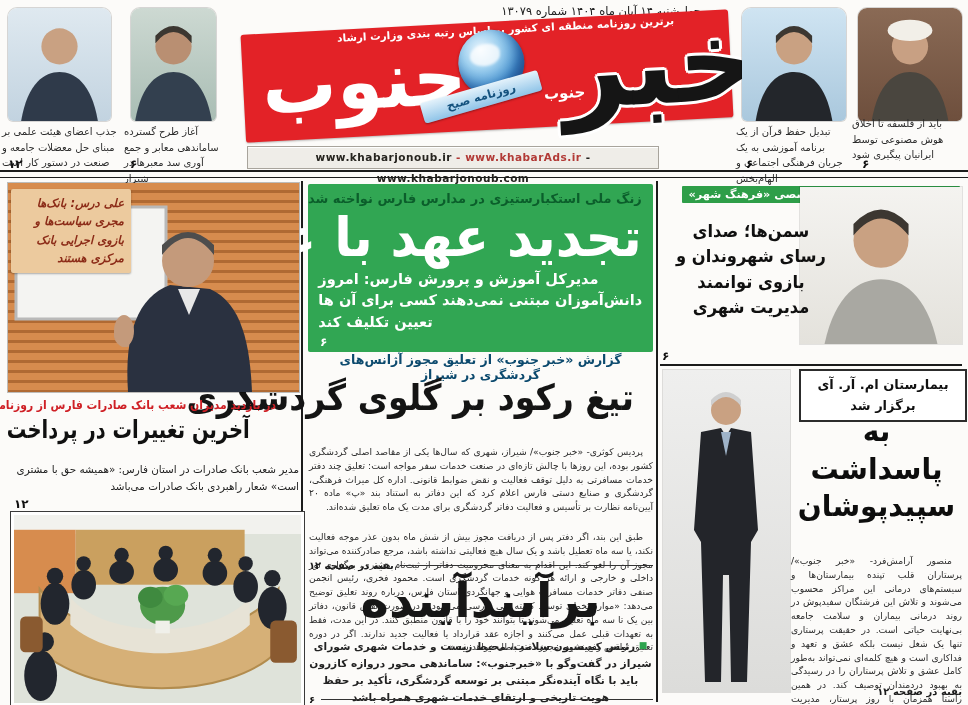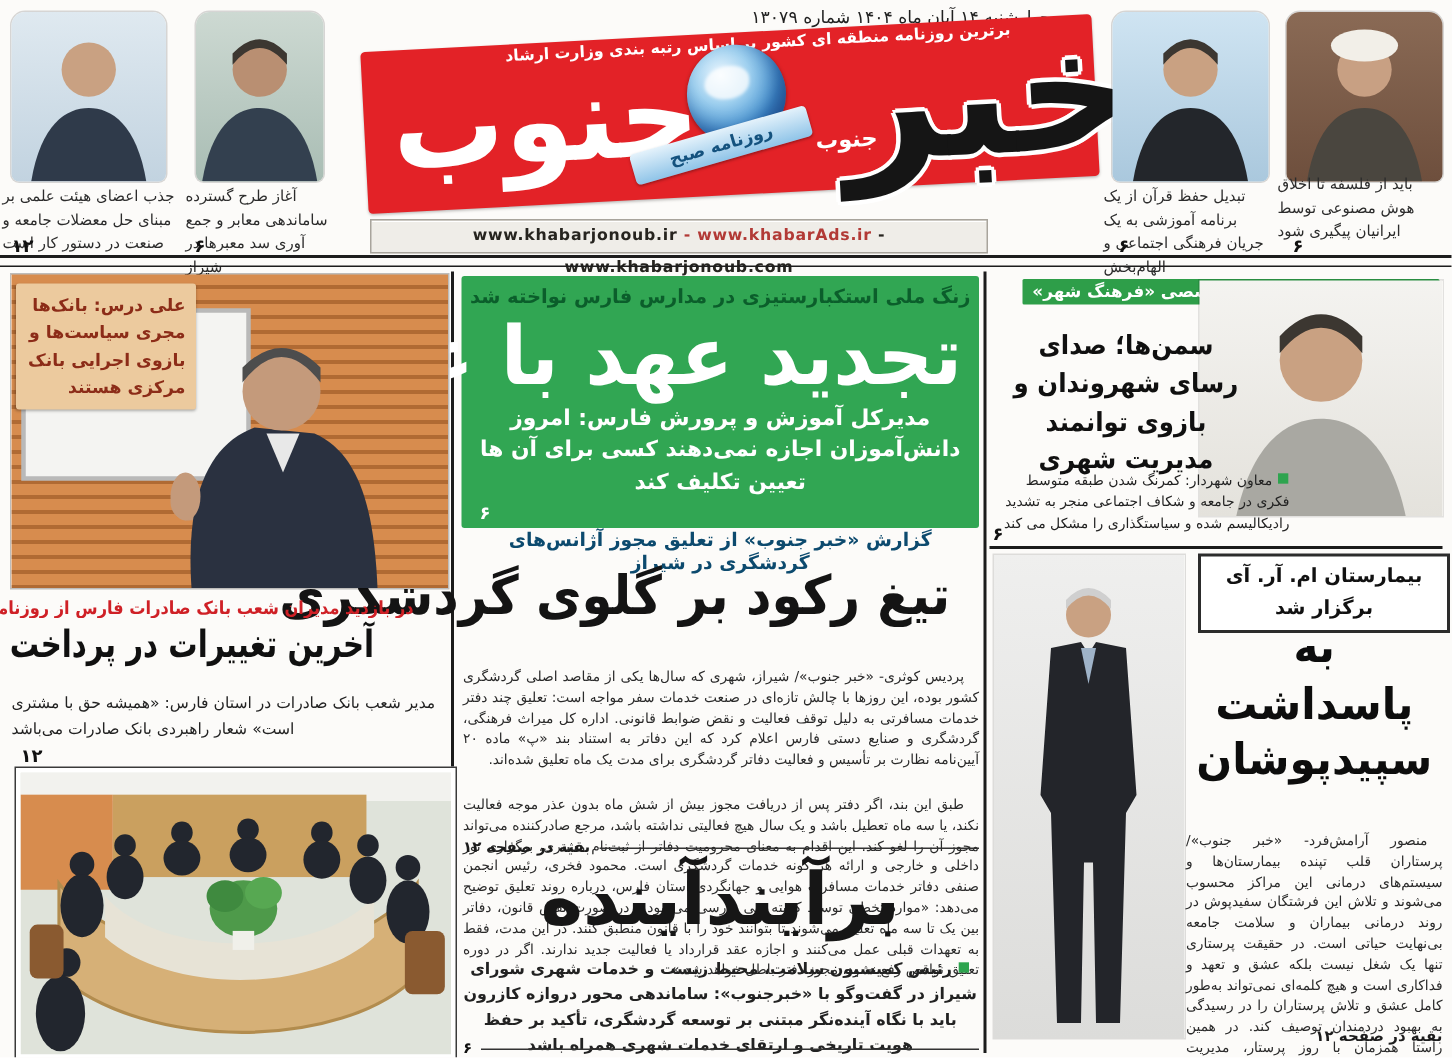--- a/index.html
+++ b/index.html
@@ -34,21 +34,21 @@
   
   .headshot{border-radius:9px 9px 5px 5px;overflow:hidden;box-shadow:0 0 0 1px rgba(0,0,0,.15);}
   .headshot svg{display:block;width:100%;height:100%;}
   .cap{font-size:10px;line-height:1.55;text-align:left;color:#2c2c2c;}
   .pagenum{font-weight:bold;font-size:12px;color:#111;}
   .skin{fill:var(--skin,#c9a182);} .coat{fill:var(--coat,#3c4250);} .turban{fill:#f2efe8;} .hairband{fill:#3c3731;}
   
   .vrule{width:2px;background:#1b1b1b;}
   .hrule{height:2px;background:#1b1b1b;}
   
-  .lead-box{left:308px;top:184px;width:345px;height:168px;background:#31a653;border-radius:2px;text-align:center;color:#fff;}
+  .lead-box{left:308px;top:184px;width:345px;height:168px;background:#31a653;border-radius:2px;text-align:left;color:#fff;}
   .lead-kicker{margin-top:7px;font-size:13px;font-weight:bold;color:#0b5e2b;}
   .lead-headline{margin-top:4px;font-size:54px;font-weight:bold;line-height:1.05;white-space:nowrap;
                  display:inline-block;transform:scaleX(.95);}
   .lead-sub{margin:2px auto 0;width:94%;font-size:14.5px;font-weight:bold;line-height:1.5;}
   .lead-page{position:absolute;left:12px;bottom:3px;font-size:12px;font-weight:bold;color:#fff;}
   
   .t-kicker{left:308px;top:352px;width:345px;text-align:center;font-size:12.5px;font-weight:bold;color:#0c4a6e;}
   .t-headline{left:308px;top:377px;width:345px;text-align:left;font-size:36px;font-weight:bold;color:#141414;white-space:nowrap;}
   .t-headline span{display:inline-block;transform:scaleX(.92);}
   .bodytext{font-size:9.2px;line-height:1.5;text-align:justify;color:#2a2a2a;}
@@ -76,26 +76,26 @@
                box-shadow:0 0 0 1px rgba(0,0,0,.12);}
   .stand-photo svg{display:block;width:100%;height:100%;}
   .n-body{left:791px;top:538px;width:171px;height:146px;}
   .n-cont{left:791px;top:686px;width:171px;text-align:right;font-size:10px;font-weight:bold;}
   
   .dars-photo{left:8px;top:183px;width:291px;height:209px;overflow:hidden;box-shadow:0 0 0 1px rgba(0,0,0,.25);
       background:repeating-linear-gradient(180deg,#d78c4e 0 7px,#b06a33 7px 10px);}
   .dars-photo svg{display:block;width:100%;height:100%;}
   .overlay-quote{left:11px;top:189px;width:106px;background:#ecca9e;color:#8c2c18;font-size:11.5px;
                  font-weight:bold;line-height:1.6;padding:5px 7px;text-align:right;border-radius:2px;
-                 box-shadow:0 1px 2px rgba(0,0,0,.3);}
+                 box-shadow:0 1px 2px rgba(0,0,0,.3);font-style:italic;}
   .b-kicker{left:8px;top:398px;width:291px;text-align:center;color:#cf2026;font-size:12px;font-weight:bold;white-space:nowrap;}
   .b-kicker span{display:inline-block;transform:scaleX(.9);}
   .b-headline{left:8px;top:415px;width:291px;text-align:center;font-size:25px;font-weight:bold;color:#101010;white-space:nowrap;}
   .b-headline span{display:inline-block;transform:scaleX(.78);}
-  .b-sub{left:8px;top:461px;width:291px;text-align:left;font-size:10.4px;line-height:1.65;color:#222;}
+  .b-sub{left:8px;top:461px;width:291px;text-align:right;font-size:10.4px;line-height:1.65;color:#222;}
   .b-page{left:14px;top:497px;}
   .meeting-photo{left:10px;top:511px;width:287px;height:188px;background:#fff;border:1.5px solid #3a3a3a;padding:3px;}
   .meeting-photo svg{display:block;width:100%;height:100%;}
 </style>
 </head>
 <body>
 
 <div class="page">
 
   <svg width="0" height="0" style="position:absolute">
@@ -163,21 +163,21 @@
   <div class="abs pagenum" style="left:8px;top:157px;">۱۲</div>
 
   <div class="abs double-rule"></div>
 
   <div class="abs vrule" style="left:301px;top:181px;height:521px;"></div>
   <div class="abs vrule" style="left:656px;top:181px;height:521px;"></div>
 
   <div class="abs lead-box">
     <div class="lead-kicker">زنگ ملی استکبارستیزی در مدارس فارس نواخته شد</div>
     <div><span class="lead-headline">تجدید عهد با علم</span></div>
-    <div class="lead-sub">مدیرکل آموزش و پرورش فارس: امروز دانش‌آموزان اجازه نمی‌دهند کسی برای آن ها تعیین تکلیف کند</div>
+    <div class="lead-sub">مدیرکل آموزش و پرورش فارس: امروز دانش‌آموزان مبتنی نمی‌دهند کسی برای آن ها تعیین تکلیف کند</div>
     <div class="lead-page pagenum" style="color:#fff;">۶</div>
   </div>
 
   <div class="abs t-kicker">گزارش «خبر جنوب» از تعلیق مجوز آژانس‌های گردشگری در شیراز</div>
   <div class="abs t-headline">
     <span>تیغ رکود بر گلوی گردشگری</span>
   </div>
   <div class="abs bodytext" style="left:309px;top:429px;width:344px;height:128px;">
     <p>پردیس کوثری- «خبر جنوب»/ شیراز، شهری که سال‌ها یکی از مقاصد اصلی گردشگری کشور بوده، این روزها با چالش تازه‌ای در صنعت خدمات سفر مواجه است: تعلیق چند دفتر خدمات مسافرتی به دلیل توقف فعالیت و نقض ضوابط قانونی. اداره کل میراث فرهنگی، گردشگری و صنایع دستی فارس اعلام کرد که این دفاتر به استناد بند «پ» ماده ۲۰ آیین‌نامه نظارت بر تأسیس و فعالیت دفاتر گردشگری برای مدت یک ماه تعلیق شده‌اند.</p>
     <p>طبق این بند، اگر دفتر پس از دریافت مجوز بیش از شش ماه بدون عذر موجه فعالیت نکند، یا سه ماه تعطیل باشد و یک سال هیچ فعالیتی نداشته باشد، مرجع صادرکننده می‌تواند مجوز آن را لغو کند. این اقدام به معنای محرومیت دفاتر از ثبت‌نام مشتری، برگزاری تور داخلی و خارجی و ارائه هر گونه خدمات گردشگری است. محمود فخری، رئیس انجمن صنفی دفاتر خدمات مسافرت هوایی و جهانگردی استان فارس، درباره روند تعلیق توضیح می‌دهد: «موارد تخطی توسط کمیته فنی بررسی می‌شود و در صورت نقض قانون، دفاتر بین یک تا سه ماه تعلیق می‌شوند تا بتوانند خود را با قانون منطبق کنند. در این مدت، فقط به تعهدات قبلی عمل می‌کنند و اجازه عقد قرارداد یا فعالیت جدید ندارند. اگر در دوره تعلیق نواقص رفع نشود، مجوز دفتر باطل خواهد شد.»</p>
@@ -200,24 +200,20 @@
   <div class="abs" style="left:660px;top:186px;width:300px;">
     <span class="chip">آغاز سلسله نشست‌های تخصصی «فرهنگ شهر»</span>
     <span class="chip">با حضور سمن‌های شیراز</span>
   </div>
   <div class="abs ngo-photo">
     <svg viewBox="0 0 100 100" preserveAspectRatio="xMidYMax slice" style="--skin:#c9a182;--coat:#a9a8a2;">
         <use href="#bust-hair"></use>
       </svg>
   </div>
   <div class="abs ngo-headline">سمن‌ها؛ صدای رسای شهروندان و بازوی توانمند مدیریت شهری</div>
-  <div class="abs ngo-sub">
-    <span class="bullet">■</span>
-    <span>معاون شهردار: کمرنگ شدن طبقه متوسط فکری در جامعه و شکاف اجتماعی منجر به تشدید رادیکالیسم شده و سیاستگذاری را مشکل می کند</span>
-  </div>
   <div class="abs pagenum" style="left:662px;top:349px;">۶</div>
   <div class="abs hrule" style="left:660px;top:364px;width:302px;height:1.5px;"></div>
 
   <div class="abs n-kickerbox">
     <div>بیمارستان ام. آر. آی برگزار شد</div>
   </div>
   <div class="abs n-headline">
     <div>به پاسداشت</div>
     <div>سپیدپوشان</div>
   </div>

